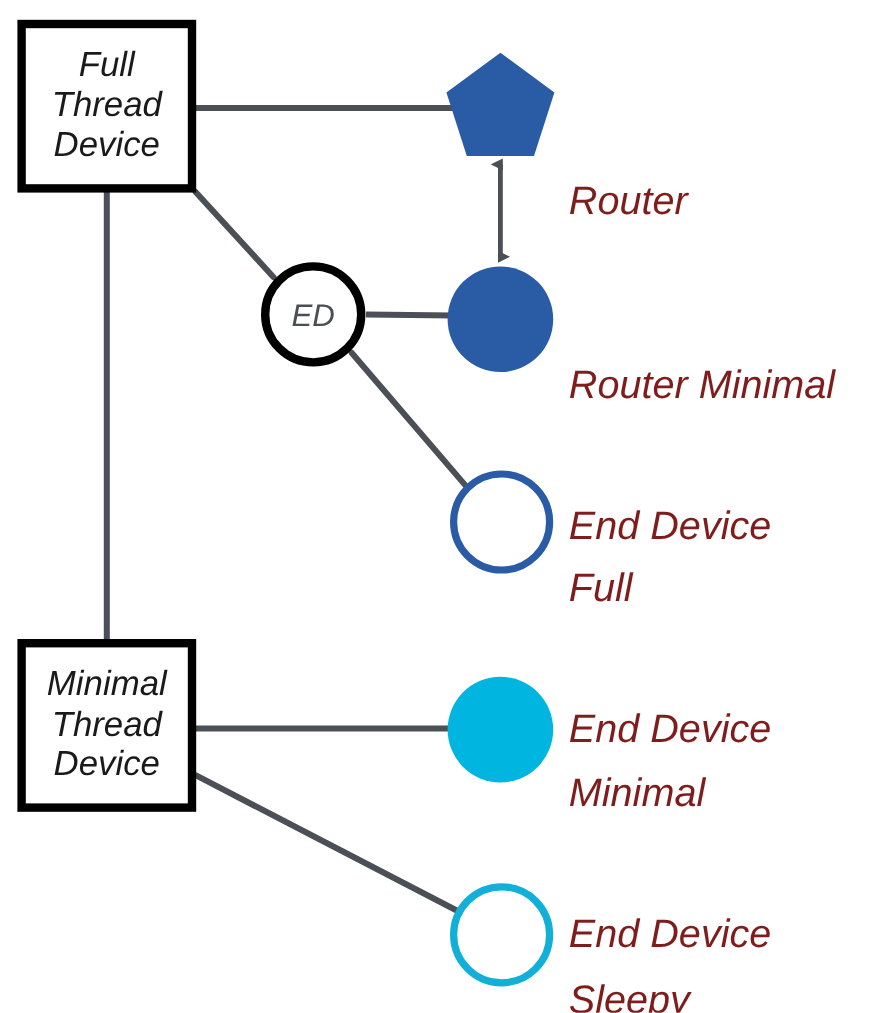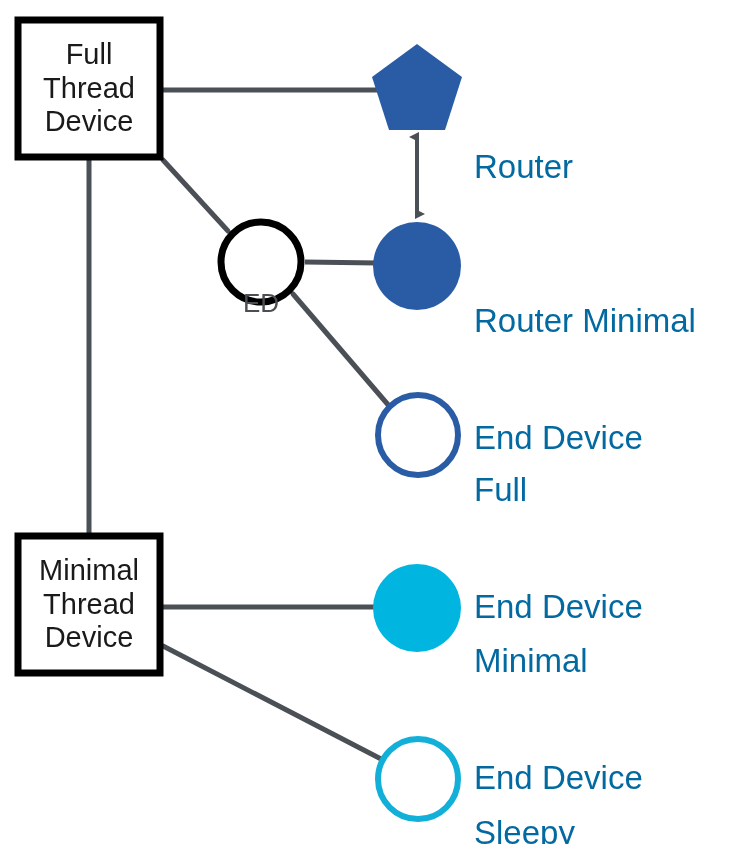--- a/index.html
+++ b/index.html
@@ -11,20 +11,21 @@
     width: 740px;
     height: 844px;
     font-family: "Liberation Sans", sans-serif;
     overflow: hidden;
   }
   #diagram-root {
     position: relative;
     width: 740px;
     height: 617px;
     background: #ffffff;
+    font-style: italic;
   }
   #diagram-svg {
     position: absolute;
     top: 0;
     left: 0;
     width: 740px;
     height: 844px;
     display: block;
   }
   .node-box-label {
@@ -35,34 +36,33 @@
     justify-content: center;
     text-align: center;
     color: #1a1a1a;
     font-size: 29px;
     line-height: 1.17;
     font-family: "Liberation Sans", sans-serif;
     pointer-events: none;
   }
   .legend-label {
     position: absolute;
-    color: #0369a1;
+    color: #7f1d1d;
     font-size: 33px;
     line-height: 1.18;
     font-family: "Liberation Sans", sans-serif;
     white-space: pre;
   }
   .ed-label {
     position: absolute;
     color: #4b4f54;
     font-size: 26px;
     font-family: "Liberation Sans", sans-serif;
     text-align: center;
     width: 80px;
-    margin-top: 40px;
   }
 </style>
 </head>
 <body>
 
 <div id="diagram-root">
 
   <svg id="diagram-svg" viewBox="0 0 740 844" xmlns="http://www.w3.org/2000/svg">
 
     <defs>

